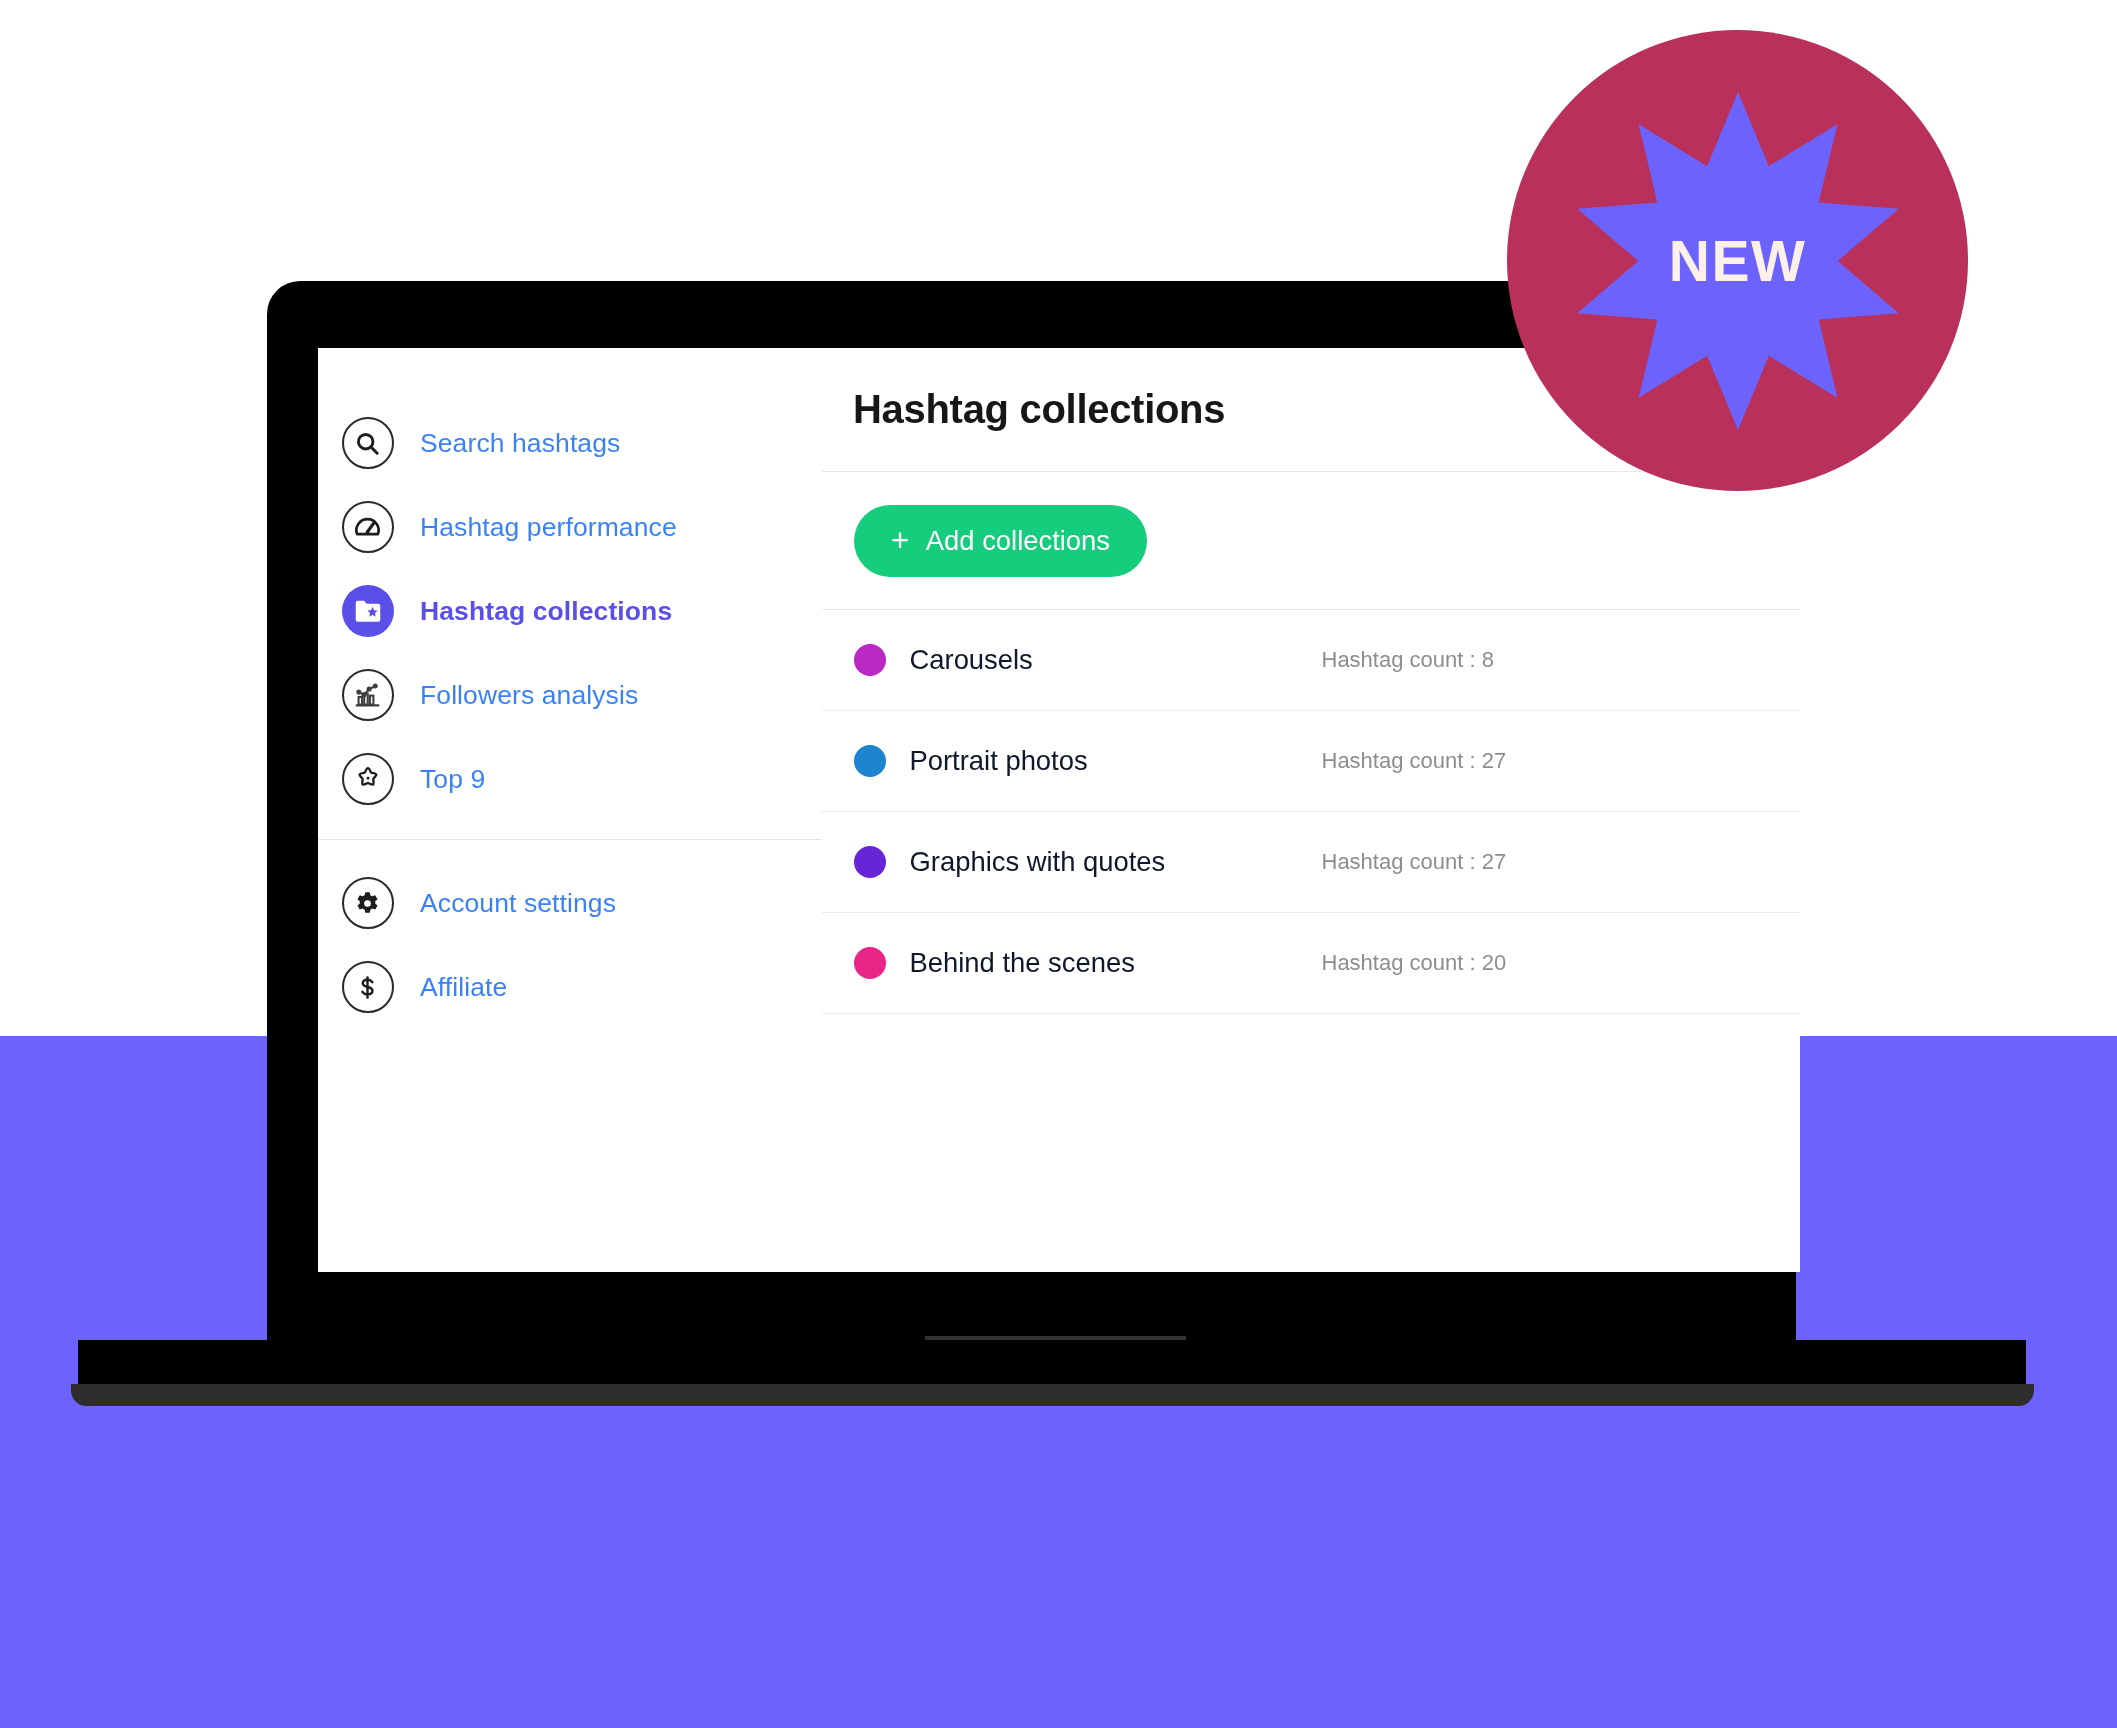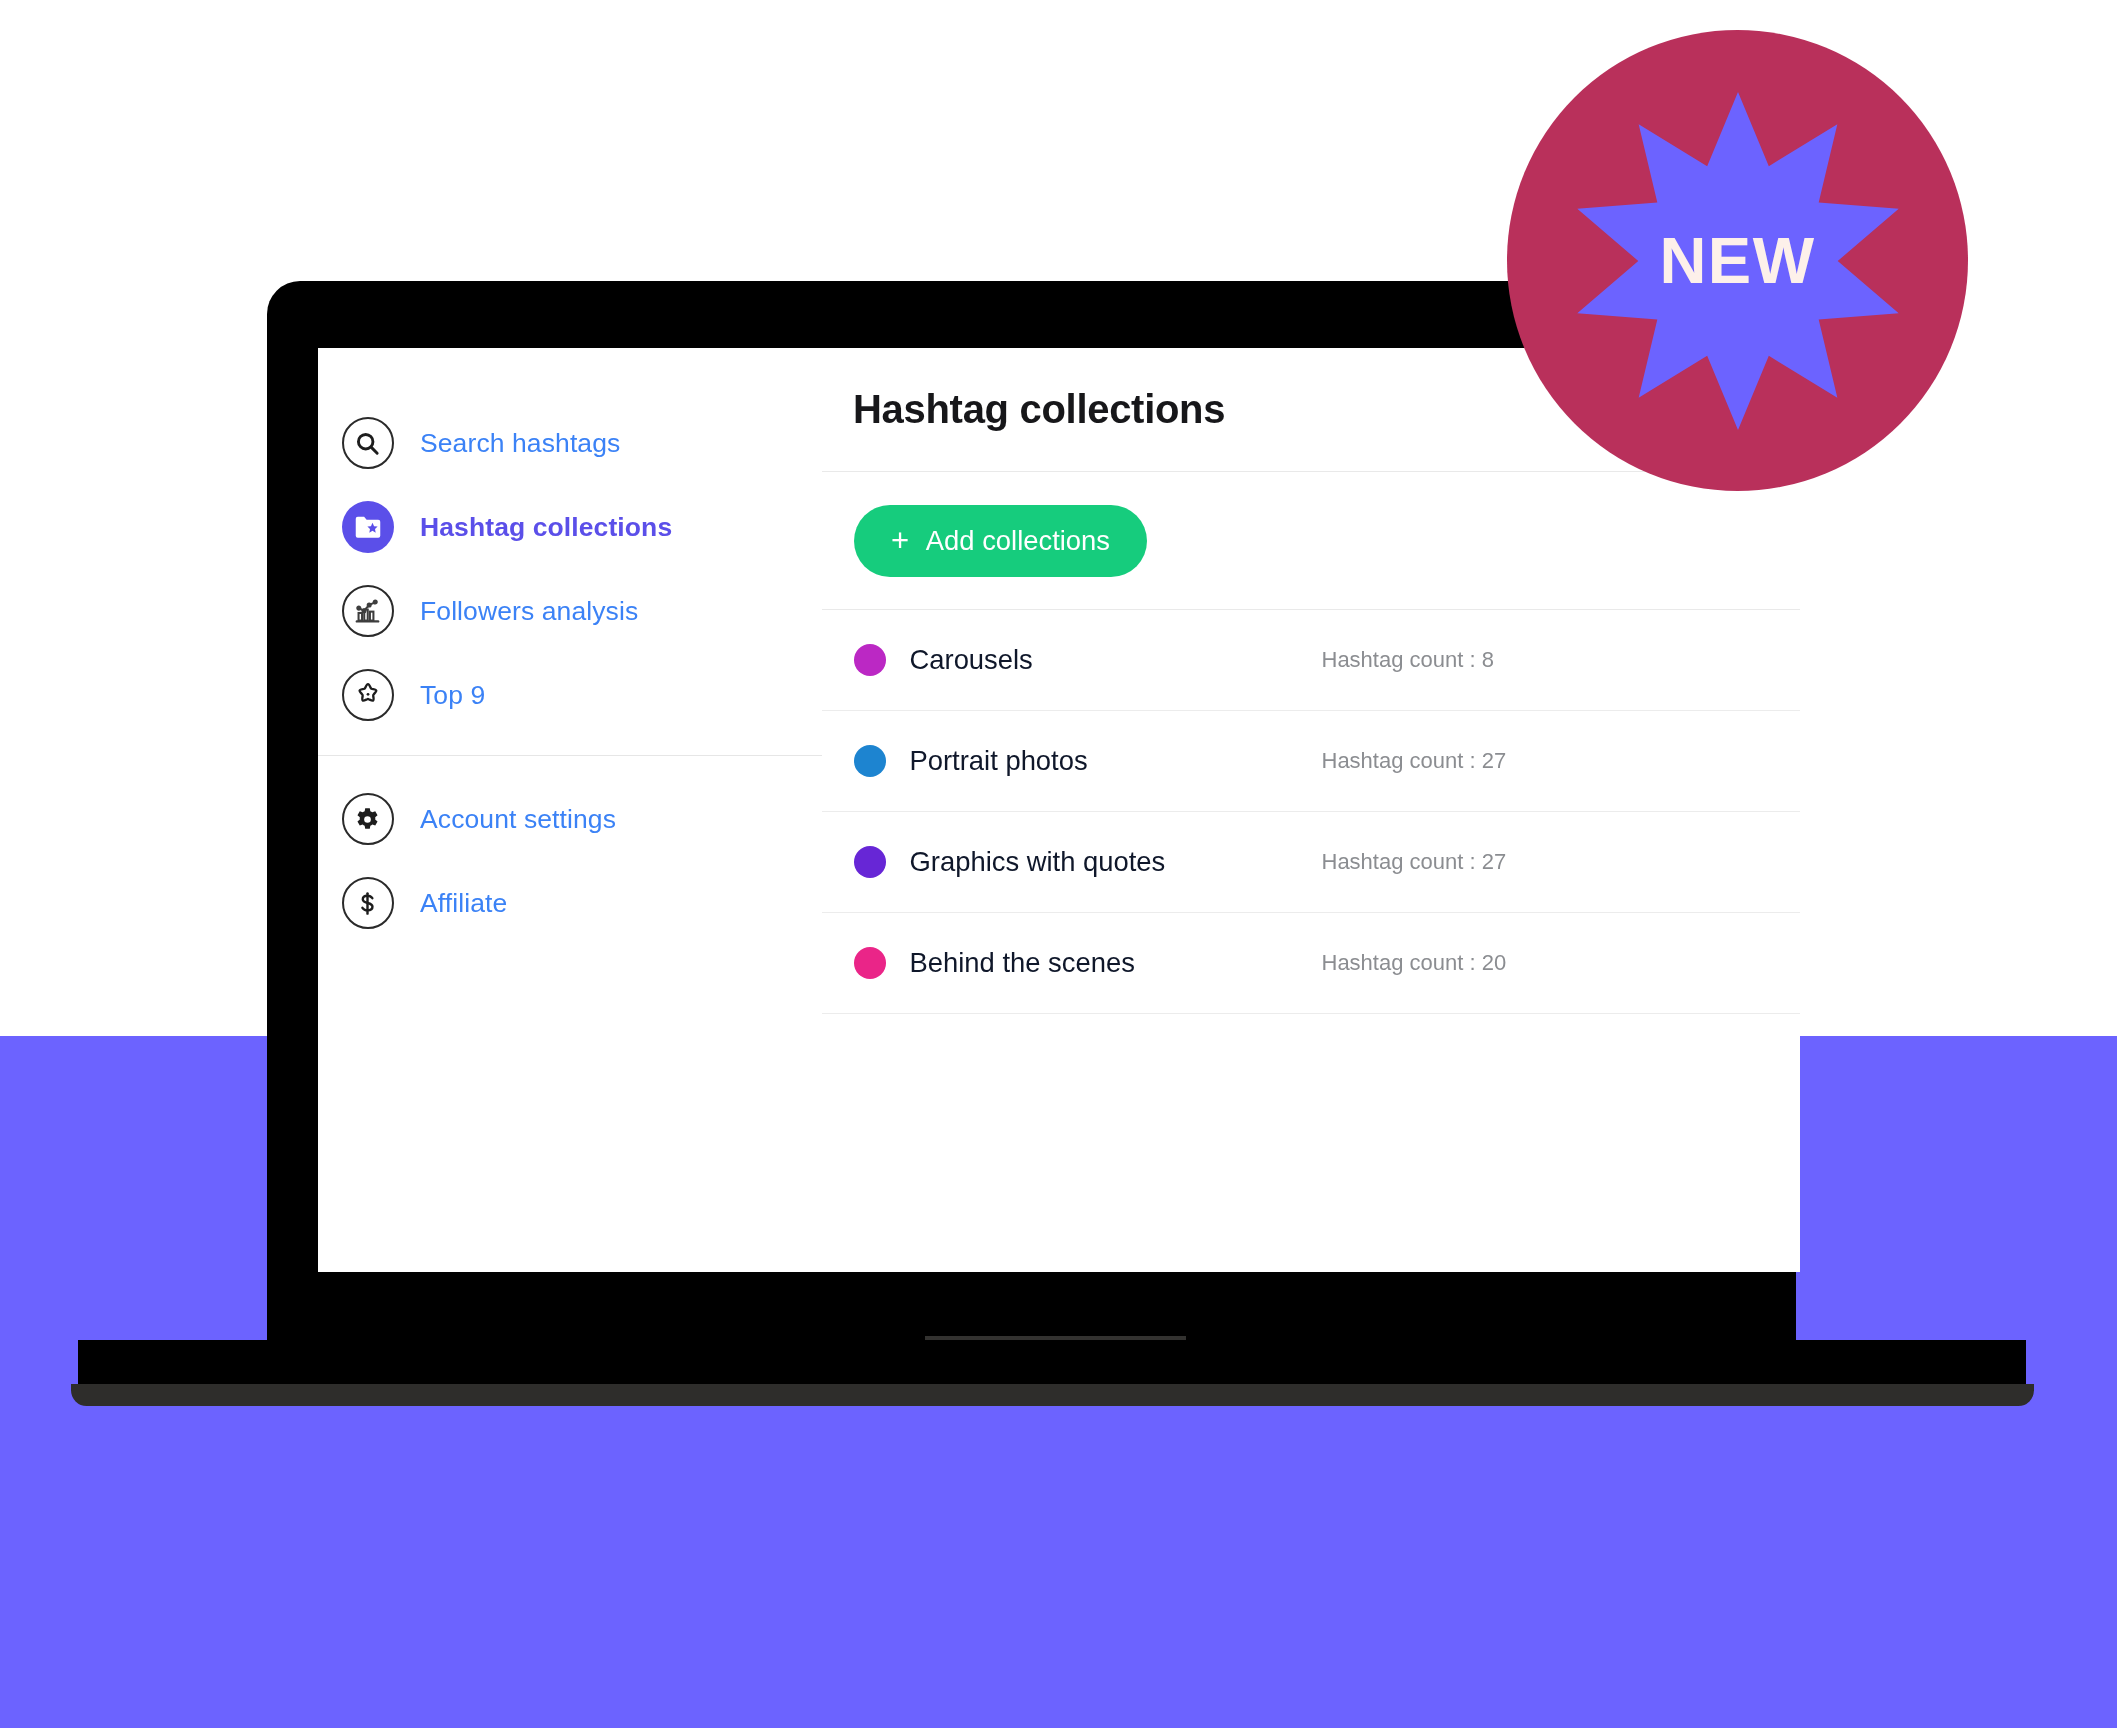--- a/index.html
+++ b/index.html
@@ -197,21 +197,21 @@
   #new-badge-star {
     position:absolute;
     left:50%; top:50%;
     transform:translate(-50%,-50%);
     width:338px; height:338px;
   }
   #new-badge-text {
     position:absolute;
     left:0; top:0; width:100%; height:100%;
     display:flex; align-items:center; justify-content:center;
-    font-size:65px;
+    font-size:57px;
     font-weight:bold;
     color:#fdf0ea;
     letter-spacing:1.5px;
   }
 </style>
 </head>
 <body>
 
 <div id="bg-top"></div>
 <div id="bg-bottom"></div>
@@ -224,20 +224,30 @@
     <nav id="sidebar">
       <div class="nav-group" id="nav-main">
           <div class="nav-item">
             <span class="nav-icon">
               <svg width="29" height="29" viewBox="0 0 24 24" fill="none" stroke="#1d1d1d" stroke-width="2.4" stroke-linecap="round">
       <circle cx="10.5" cy="10.5" r="6"></circle>
                 <line x1="15.2" y1="15.2" x2="20" y2="20"></line>
               </svg>
             </span>
             <span class="nav-label">Search hashtags</span>
+          </div>
+          <div class="nav-item">
+            <span class="nav-icon">
+              <svg width="29" height="29" viewBox="0 0 24 24" fill="none" stroke="#1d1d1d" stroke-width="2.2" stroke-linecap="round" stroke-linejoin="round">
+      <path d="M3.4 17.5a9.2 9.2 0 1 1 17.2 0z" fill="none"></path>
+      <line x1="12" y1="15.5" x2="17.2" y2="8.4" stroke-width="2.6"></line>
+      <circle cx="12" cy="16" r="1.5" fill="#1d1d1d" stroke="none"></circle>
+              </svg>
+            </span>
+            <span class="nav-label">Hashtag performance</span>
           </div>
           <div class="nav-item active">
             <span class="nav-icon">
               <svg width="30" height="30" viewBox="0 0 24 24">
       <path d="M2.2 5.4a1.6 1.6 0 0 1 1.6-1.6h5.1l2 2.4h9.3a1.6 1.6 0 0 1 1.6 1.6v11.2a1.6 1.6 0 0 1-1.6 1.6H3.8a1.6 1.6 0 0 1-1.6-1.6z" fill="#ffffff"></path>
       <polygon points="15.6,8.6 16.85,11.3 19.7,11.65 17.6,13.6 18.15,16.5 15.6,15.05 13.05,16.5 13.6,13.6 11.5,11.65 14.35,11.3" fill="#5b4fe9"></polygon>
               </svg>
             </span>
             <span class="nav-label">Hashtag collections</span>
           </div>

